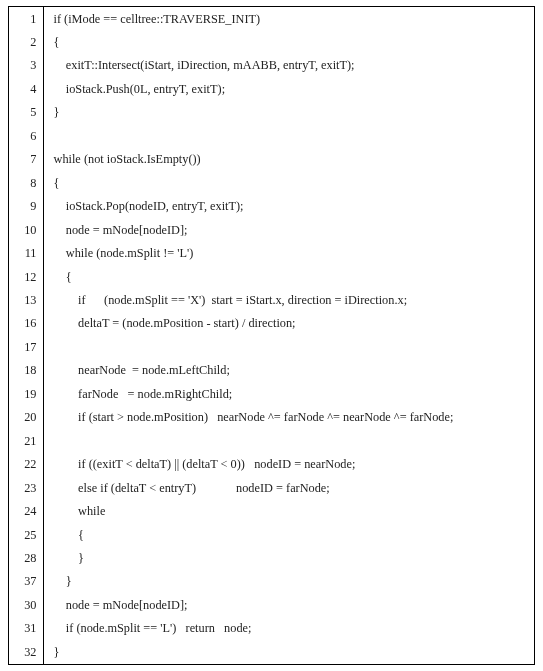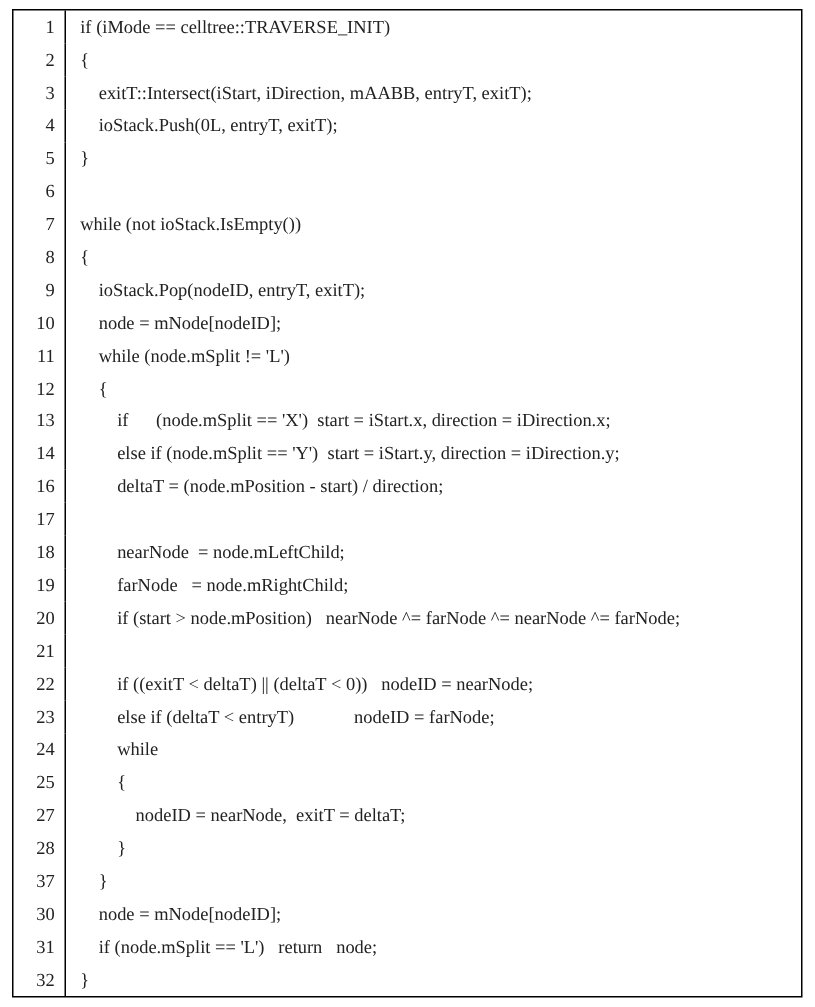--- a/index.html
+++ b/index.html
@@ -106,24 +106,20 @@
         </tr>
         <tr>
           <td class="col-ln">12</td>
           <td class="col-code">    {</td>
         </tr>
         <tr>
           <td class="col-ln">13</td>
           <td class="col-code">        if      (node.mSplit == 'X')  start = iStart.x, direction = iDirection.x;</td>
         </tr>
         <tr>
-          <td class="col-ln">14</td>
-          <td class="col-code">        else if (node.mSplit == 'Y')  start = iStart.y, direction = iDirection.y;</td>
-        </tr>
-        <tr>
           <td class="col-ln">16</td>
           <td class="col-code">        deltaT = (node.mPosition - start) / direction;</td>
         </tr>
         <tr>
           <td class="col-ln">17</td>
           <td class="col-code"></td>
         </tr>
         <tr>
           <td class="col-ln">18</td>
           <td class="col-code">        nearNode  = node.mLeftChild;</td>
@@ -150,24 +146,20 @@
         </tr>
         <tr>
           <td class="col-ln">24</td>
           <td class="col-code">        while</td>
         </tr>
         <tr>
           <td class="col-ln">25</td>
           <td class="col-code">        {</td>
         </tr>
         <tr>
-          <td class="col-ln">27</td>
-          <td class="col-code">            nodeID = nearNode,  exitT = deltaT;</td>
-        </tr>
-        <tr>
           <td class="col-ln">28</td>
           <td class="col-code">        }</td>
         </tr>
         <tr>
           <td class="col-ln">37</td>
           <td class="col-code">    }</td>
         </tr>
         <tr>
           <td class="col-ln">30</td>
           <td class="col-code">    node = mNode[nodeID];</td>

